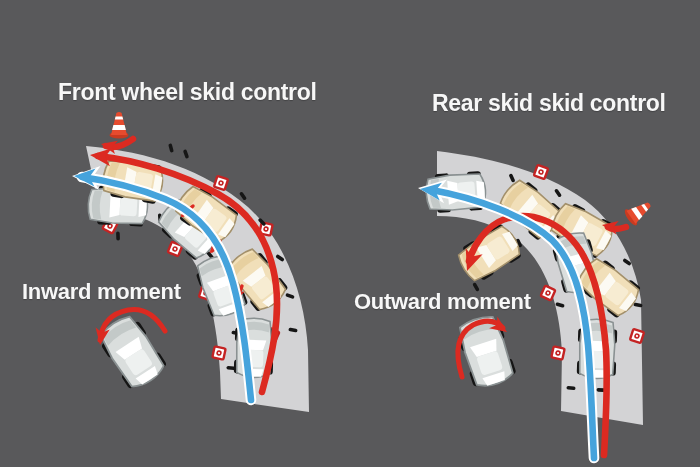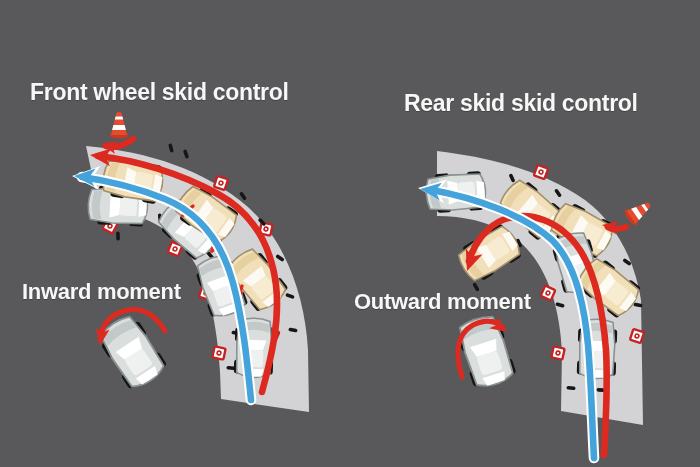--- a/index.html
+++ b/index.html
@@ -6,20 +6,21 @@
   .stage{
     position:relative;width:700px;height:467px;overflow:hidden;
     background:#59595b;
     font-family:"Liberation Sans", sans-serif;
   }
   .stage svg{position:absolute;left:0;top:0;}
   .title{
     position:absolute;color:#f7f7f7;font-weight:700;font-size:23px;
     letter-spacing:-0.3px;white-space:nowrap;
     text-shadow:0 1px 1px rgba(0,0,0,0.25);
+    margin-left:28px;
   }
   .title.front{left:30px;top:79px;}
   .title.rear{left:404px;top:90px;}
   .moment-label{
     position:absolute;color:#f7f7f7;font-weight:700;font-size:22px;
     letter-spacing:-0.3px;white-space:nowrap;
     text-shadow:0 1px 1px rgba(0,0,0,0.25);
   }
   .moment-label.inward{left:22px;top:279px;}
   .moment-label.outward{left:354px;top:289px;}

